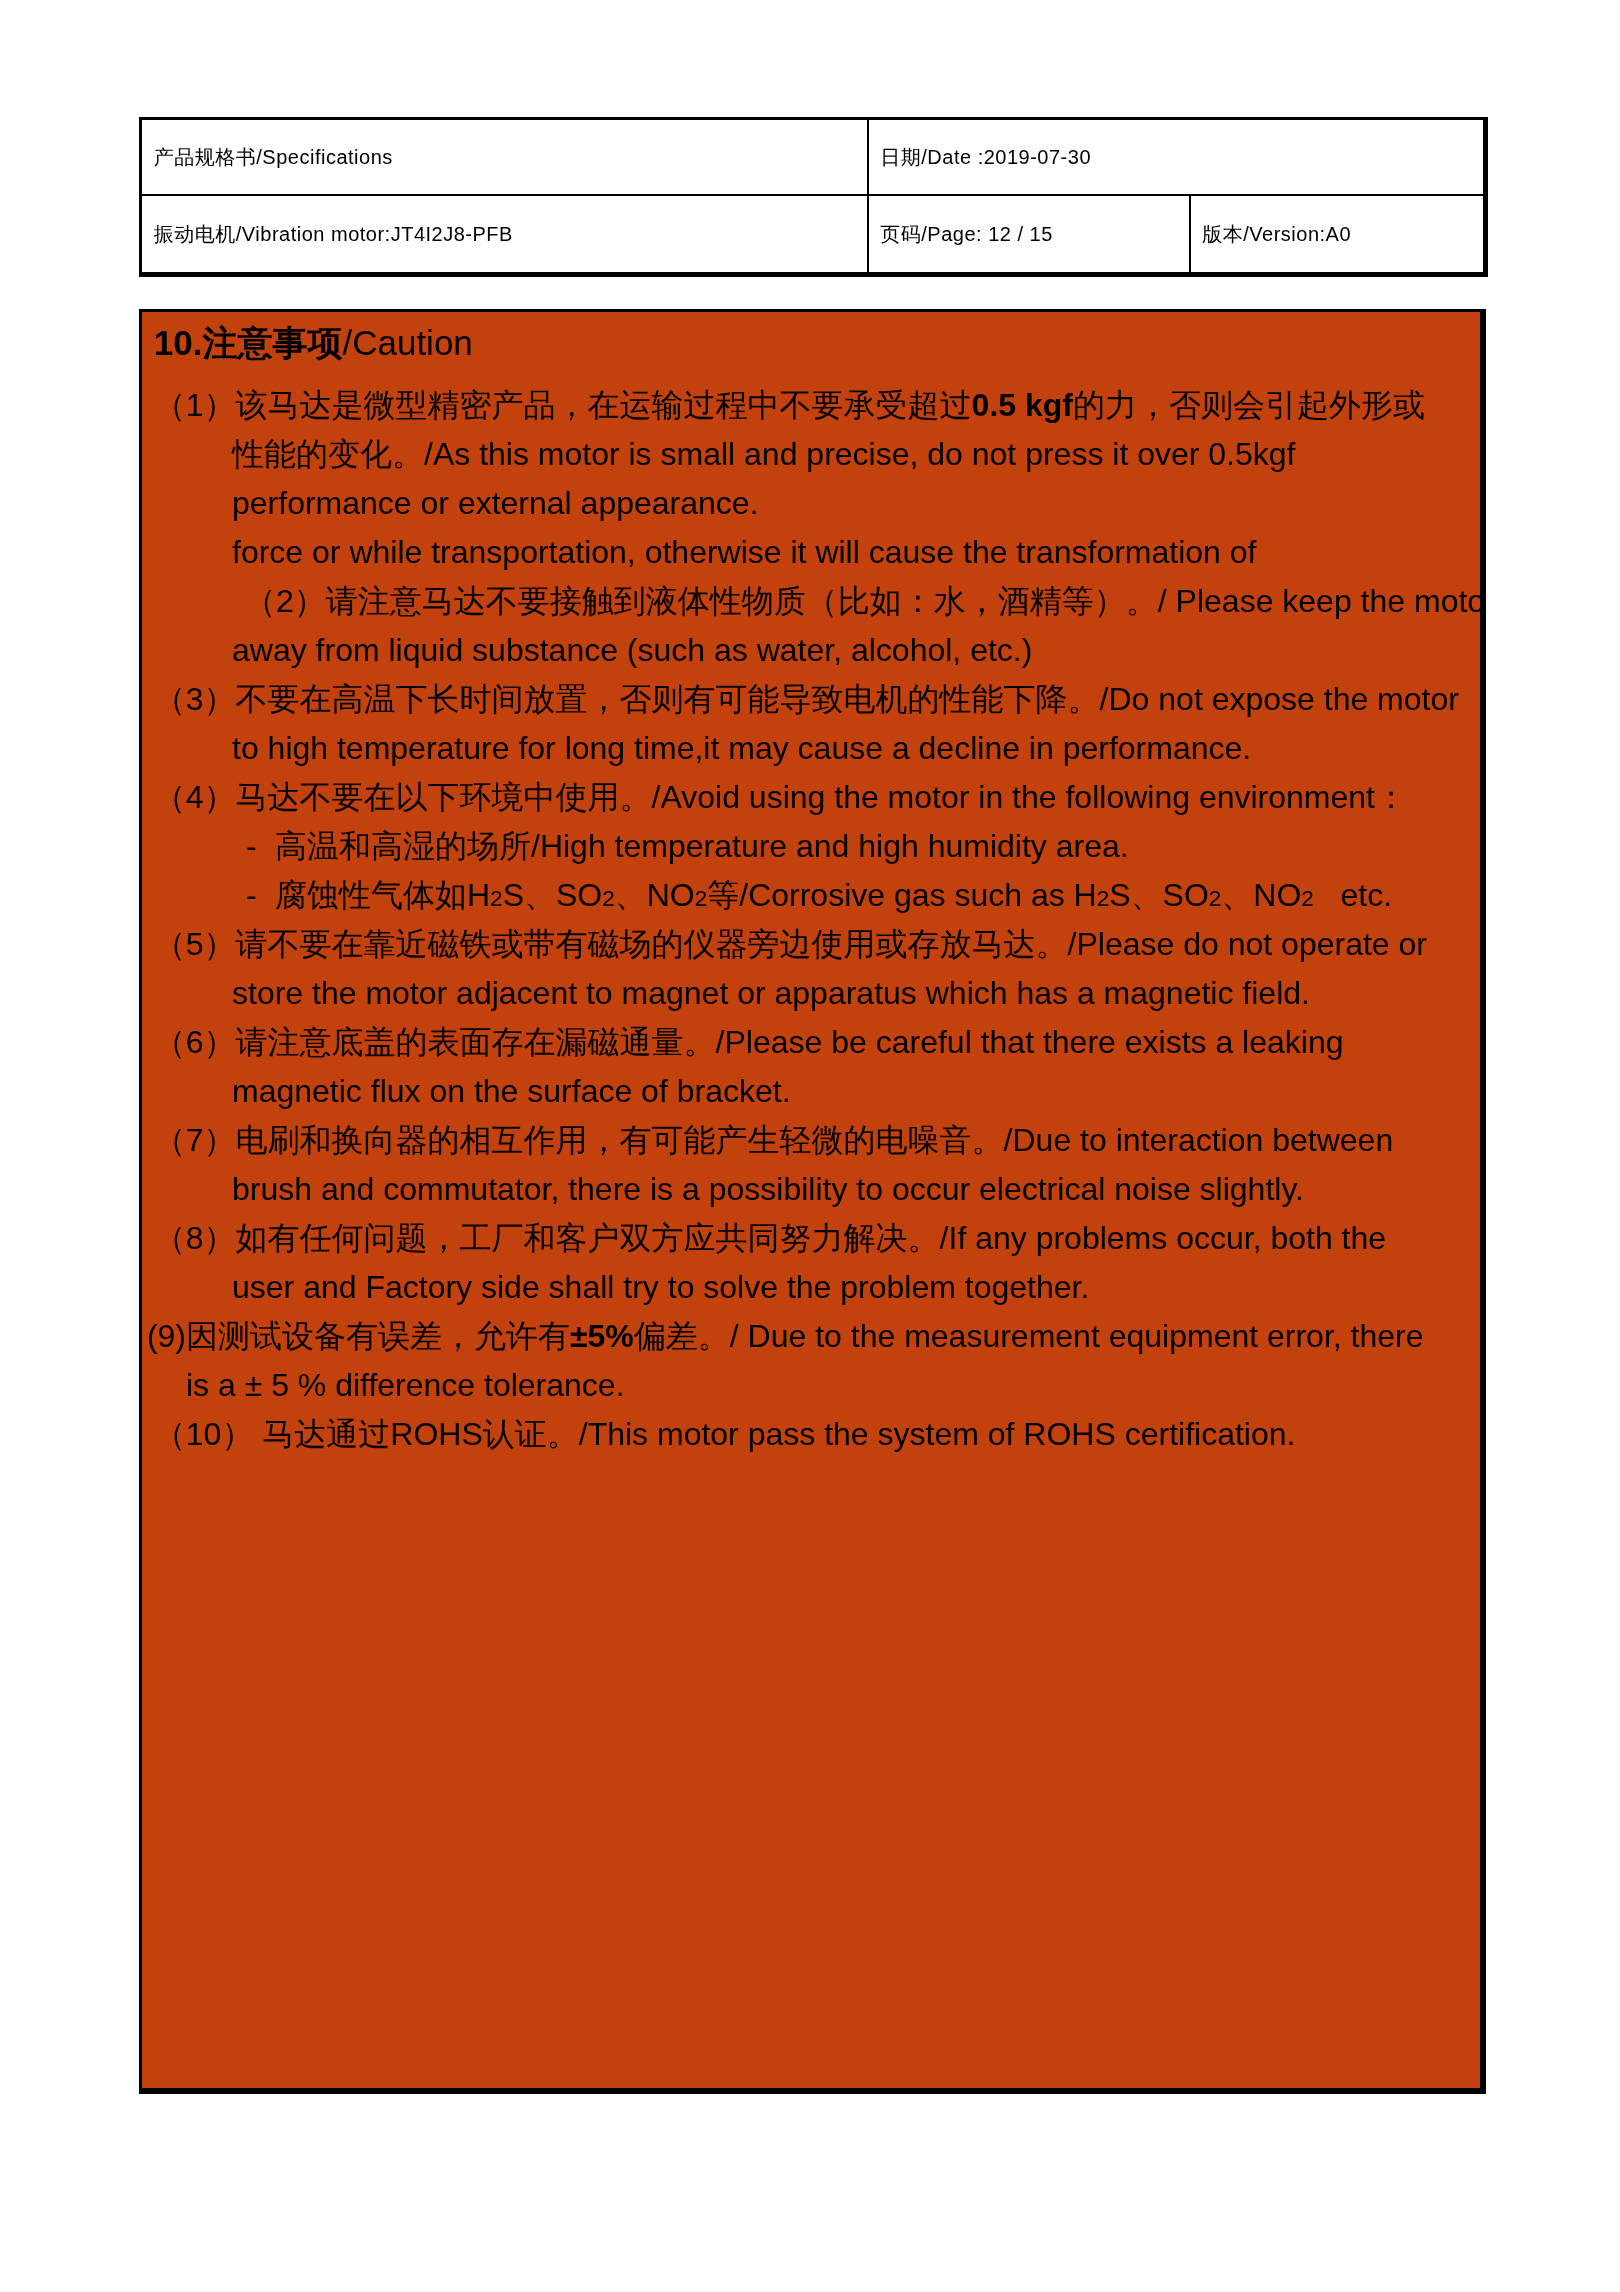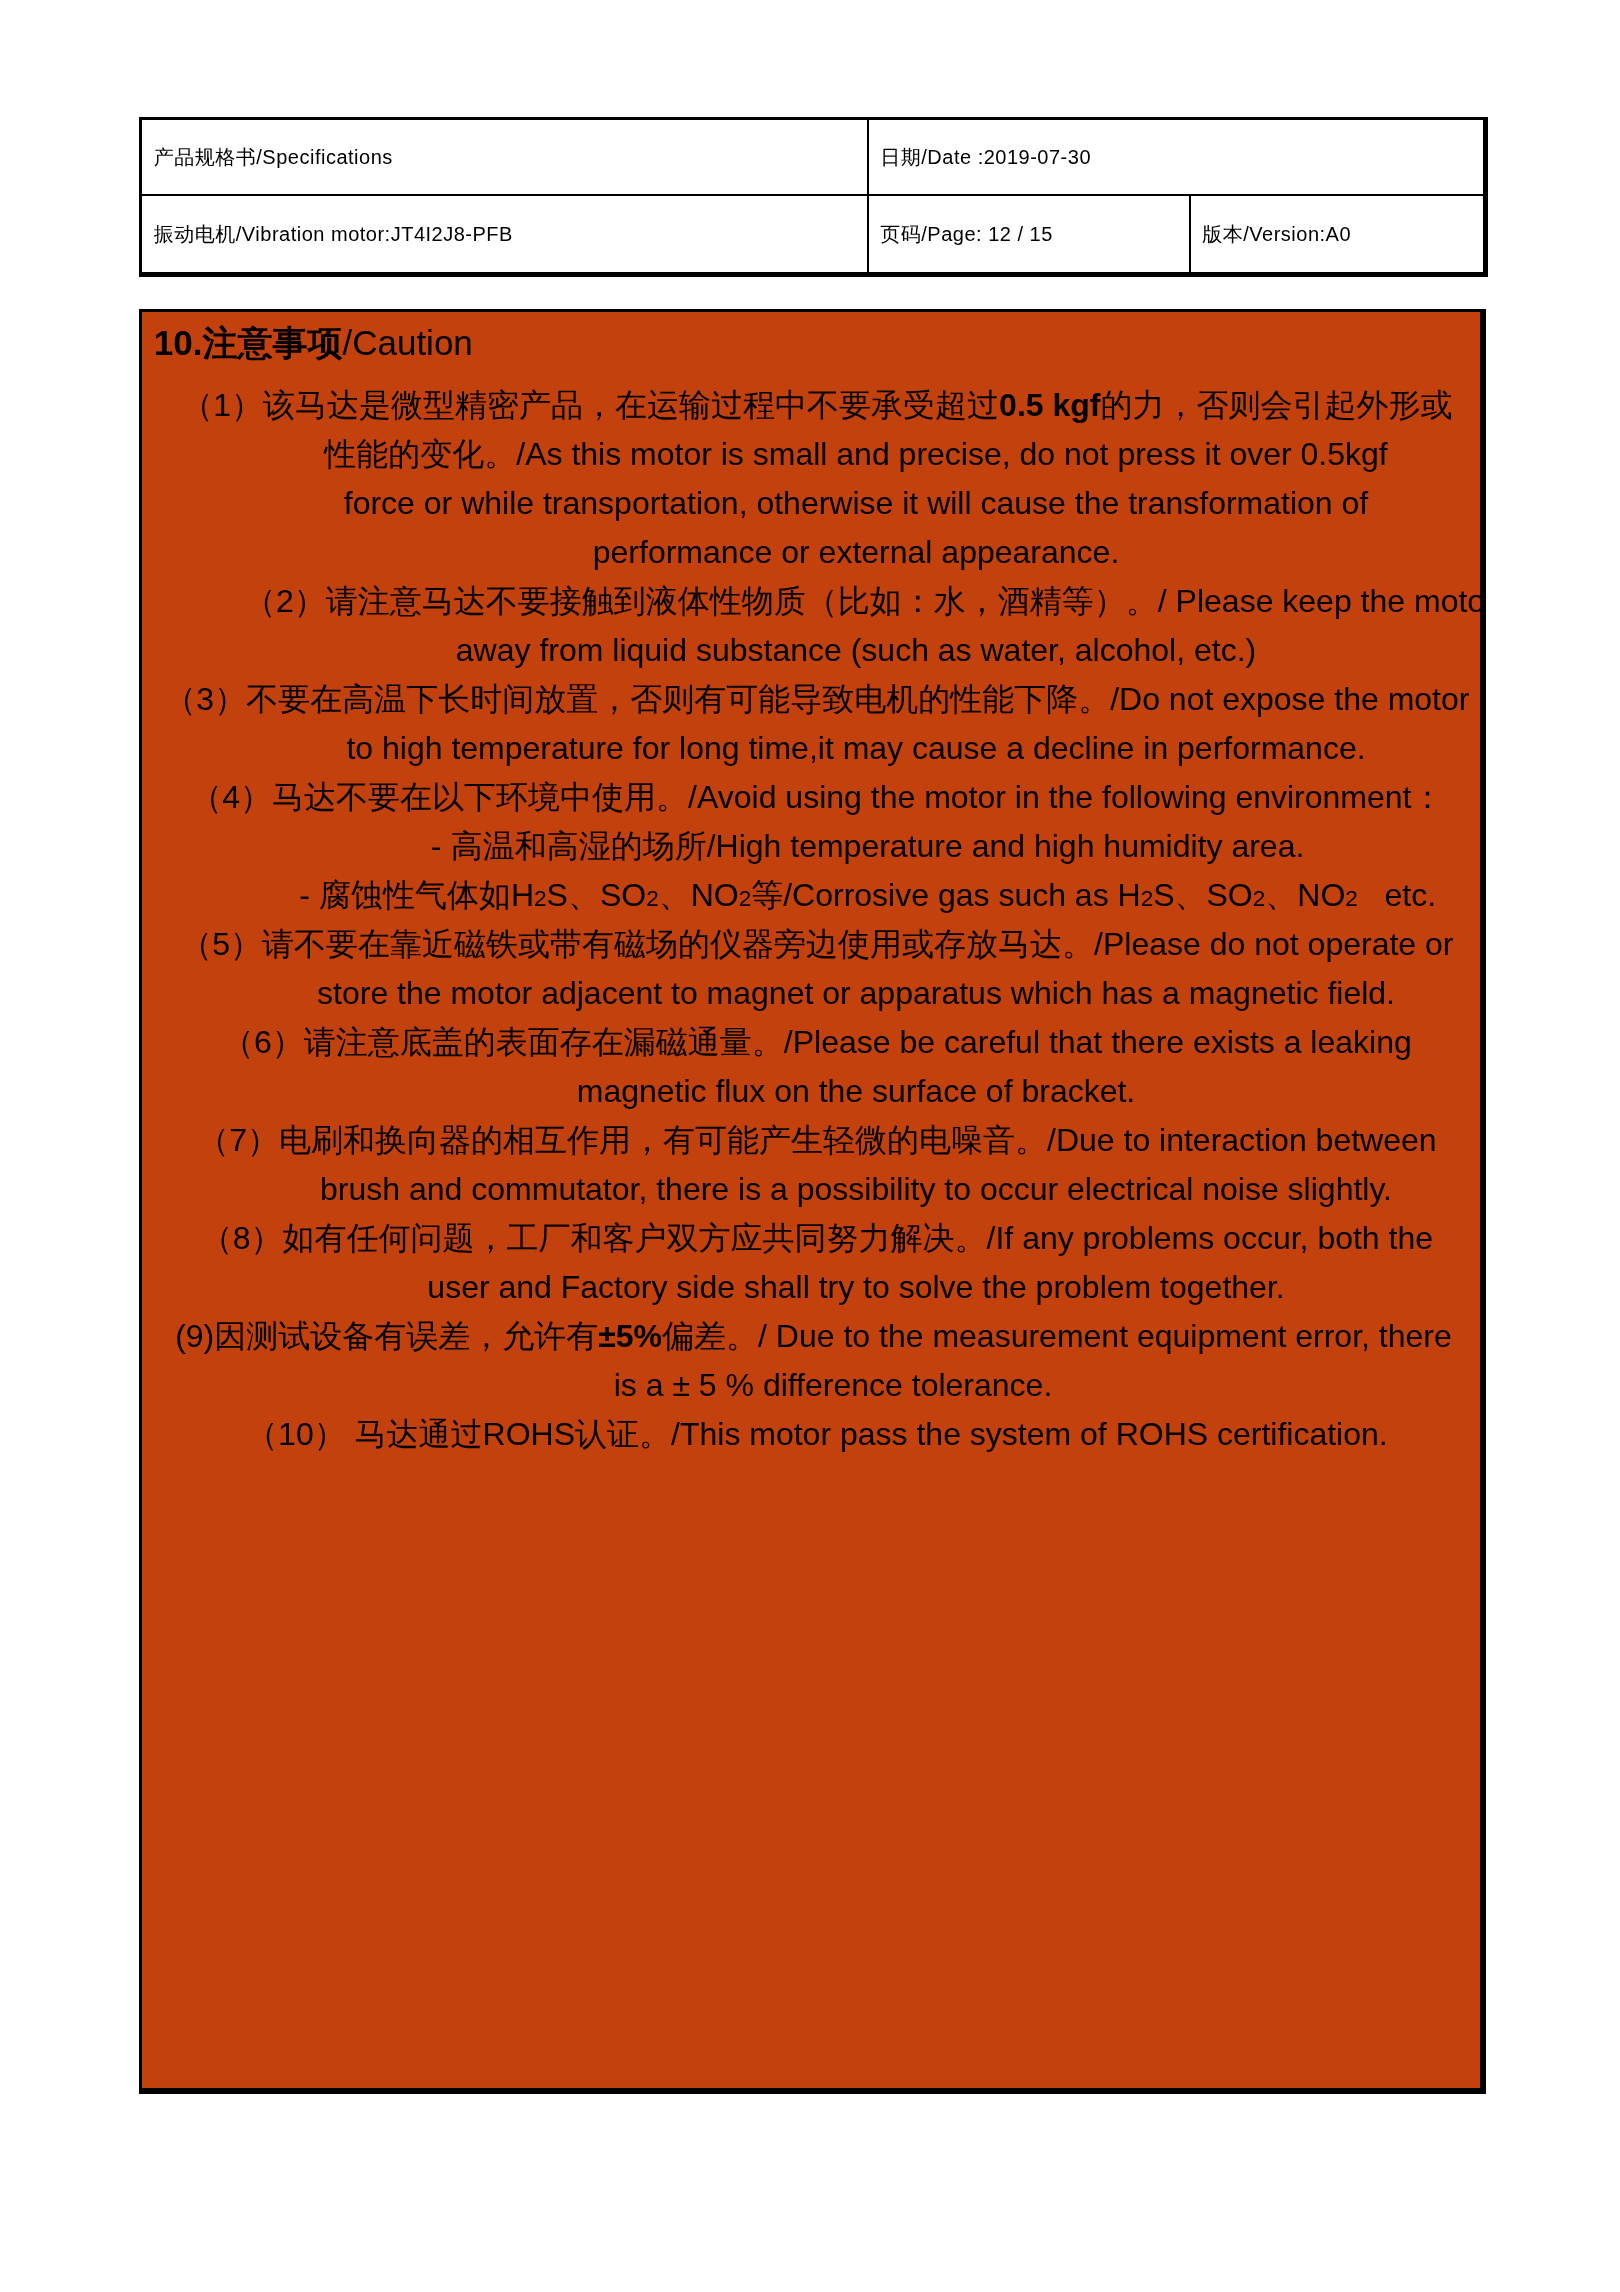--- a/index.html
+++ b/index.html
@@ -56,21 +56,21 @@
   }
   .caution-heading {
     margin: 10.8px 0 0 11.8px;
     font-size: 35px;
     line-height: 39px;
     white-space: nowrap;
   }
   .caution-heading .h-bold { font-weight: 700; }
   .caution-heading .h-normal { font-weight: 400; }
 
-  .caution-lines { margin-top: 19.6px; text-align: center; }
+  .caution-lines { margin-top: 19.6px; }
   .line {
     height: 49px;
     line-height: 49px;
     font-size: 32px;
     white-space: pre;
     overflow: hidden;
   }
   .ind-item  { padding-left: 11.8px; }
   .ind-item2 { padding-left: 102px; }
   .ind-cont  { padding-left: 90px; }
@@ -104,22 +104,22 @@
 </tbody>
   </table>
 
 <div class="caution-box">
   <div class="caution-heading">
     <span class="h-bold">10.注意事项</span><span class="h-normal">/Caution</span>
   </div>
   <div class="caution-lines">
       <div class="line ind-item"><span>（1）该马达是微型精密产品，在运输过程中不要承受超过</span><span class="sg-b">0.5 kgf</span><span>的力，否则会引起外形或</span></div>
       <div class="line ind-cont"><span>性能的变化。/As this motor is small and precise, do not press it over 0.5kgf</span></div>
+      <div class="line ind-cont"><span>performance or external appearance.</span></div>
       <div class="line ind-cont"><span>force or while transportation, otherwise it will cause the transformation of</span></div>
-      <div class="line ind-cont"><span>performance or external appearance.</span></div>
       <div class="line ind-item2"><span>（2）请注意马达不要接触到液体性物质（比如：水，酒精等）。/ Please keep the motor</span></div>
       <div class="line ind-cont"><span>away from liquid substance (such as water, alcohol, etc.)</span></div>
       <div class="line ind-item"><span>（3）不要在高温下长时间放置，否则有可能导致电机的性能下降。/Do not expose the motor</span></div>
       <div class="line ind-cont"><span>to high temperature for long time,it may cause a decline in performance.</span></div>
       <div class="line ind-item"><span>（4）马达不要在以下环境中使用。/Avoid using the motor in the following environment：</span></div>
       <div class="line ind-dash"><span class="sg-dash">-</span><span>高温和高湿的场所/High temperature and high humidity area.</span></div>
       <div class="line ind-dash"><span class="sg-dash">-</span><span>腐蚀性气体如H</span><span class="sg-sub">2</span><span>S、SO</span><span class="sg-sub">2</span><span>、NO</span><span class="sg-sub">2</span><span>等/Corrosive gas such as H</span><span class="sg-sub">2</span><span>S、SO</span><span class="sg-sub">2</span><span>、NO</span><span class="sg-sub">2</span><span>   etc.</span></div>
       <div class="line ind-item"><span>（5）请不要在靠近磁铁或带有磁场的仪器旁边使用或存放马达。/Please do not operate or</span></div>
       <div class="line ind-cont"><span>store the motor adjacent to magnet or apparatus which has a magnetic field.</span></div>
       <div class="line ind-item"><span>（6）请注意底盖的表面存在漏磁通量。/Please be careful that there exists a leaking</span></div>

